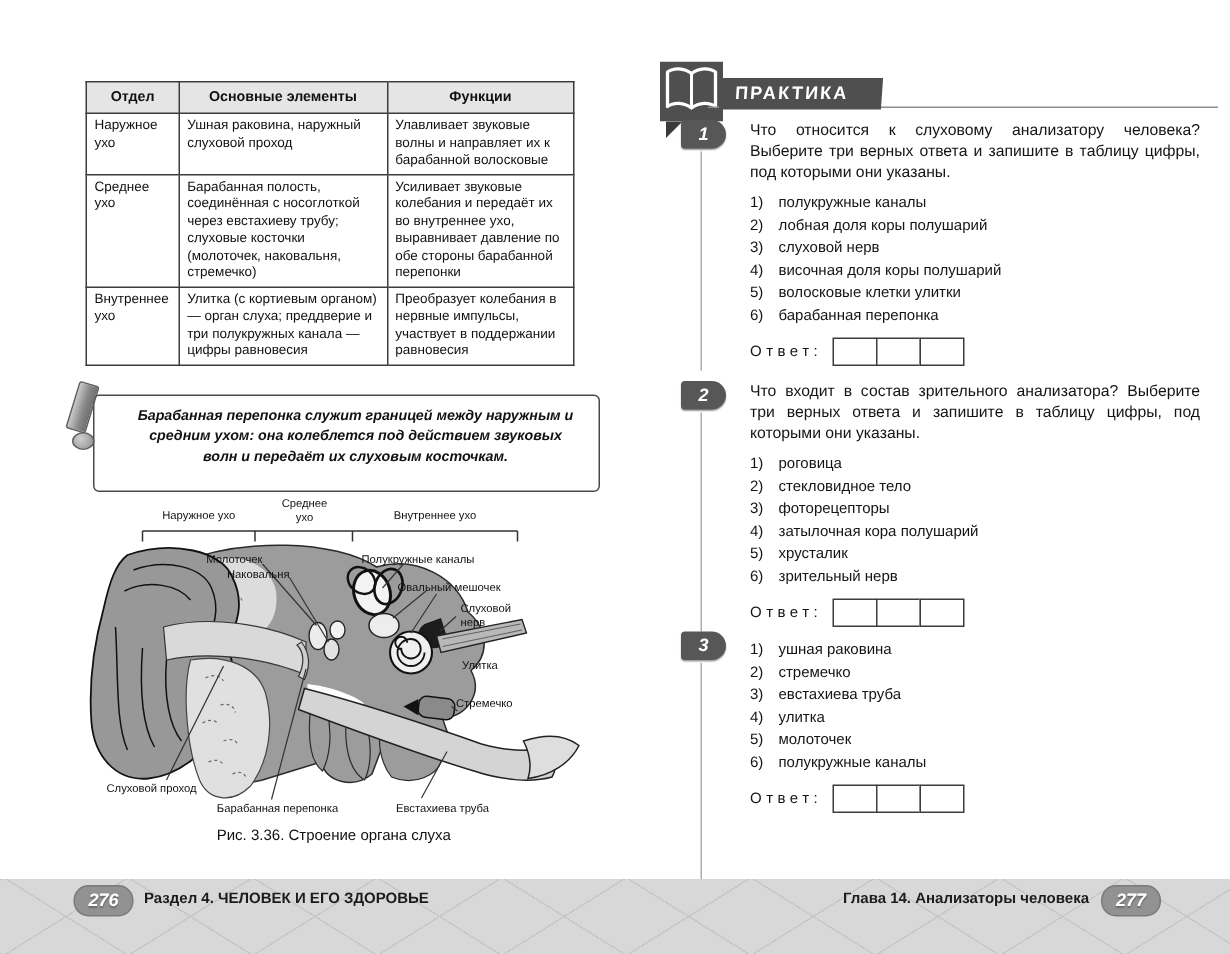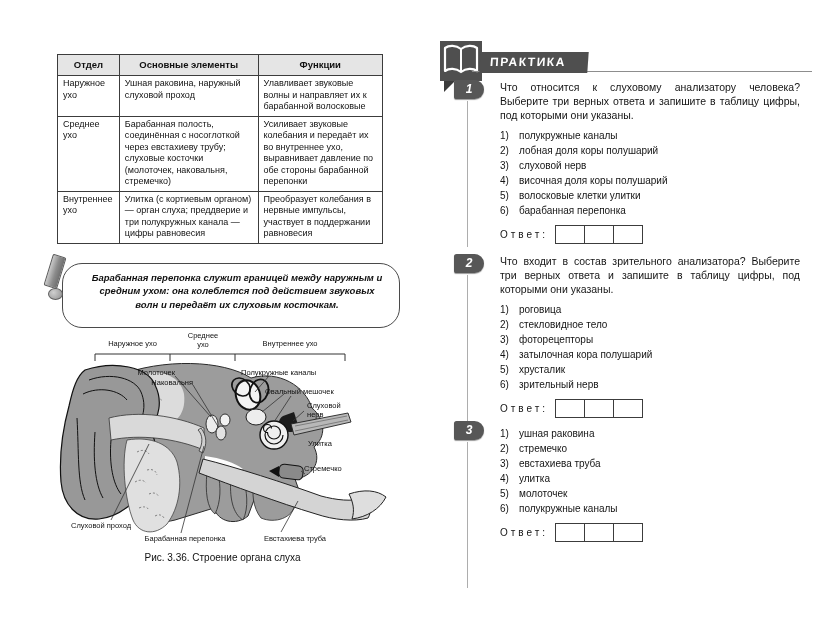--- a/index.html
+++ b/index.html
@@ -8,21 +8,21 @@
 
   
   .ear-table{position:absolute;left:57px;top:54px;width:326px;border-collapse:collapse;
              font-size:9px;line-height:1.28;color:#111;}
   .ear-table th,.ear-table td{border:1px solid #3c3c3c;padding:2px 5px 3px 5px;vertical-align:top;text-align:left;margin-left:24px;}
   .ear-table th{background:#e5e5e5;text-align:center;font-size:9.5px;padding:4px 2px;}
   .col-dept{width:58px;} .col-elem{width:136px;} .col-func{width:122px;}
 
   
   .note-box{position:absolute;left:62px;top:263px;width:300px;min-height:48px;
-            border:1.3px solid #4a4a4a;border-radius:20px;padding:7px 12px 8px 24px;
+            border:1.3px solid #4a4a4a;border-radius:4px;padding:7px 12px 8px 24px;
             font-size:9.5px;font-weight:bold;font-style:italic;text-align:center;line-height:1.4;color:#111;}
   .excl-icon{position:absolute;left:-21px;top:-9px;width:26px;height:50px;}
   .excl-bar{position:absolute;left:6px;top:0;width:12px;height:31px;
             background:linear-gradient(90deg,#c9c9c9,#8b8b8b 55%,#6f6f6f);
             border:1px solid #5d5d5d;transform:rotate(17deg);border-radius:2px;}
   .excl-dot{position:absolute;left:6px;top:33px;width:13px;height:10px;border-radius:50%;
             background:radial-gradient(circle at 35% 35%,#cfcfcf,#8f8f8f);border:1px solid #5d5d5d;}
 
   
   .figure{position:absolute;left:55px;top:332px;width:335px;height:220px;}
@@ -311,14 +311,20 @@
         <div class="q-answer">
           <span class="lbl">Ответ:</span>
           <span class="abox"></span>
             <span class="abox"></span>
             <span class="abox"></span>
         </div>
       </div>
     </div>
   </div>
 
+  <div class="footer">
+    <div class="page-badge" style="left:49px;">276</div>
+    <div class="footer-text" style="left:96px;">Раздел 4. ЧЕЛОВЕК И ЕГО ЗДОРОВЬЕ</div>
+    <div class="footer-text" style="right:94px;">Глава 14. Анализаторы человека</div>
+    <div class="page-badge" style="right:46px;">277</div>
+  </div>
 
 </div>
 
 </body></html>

